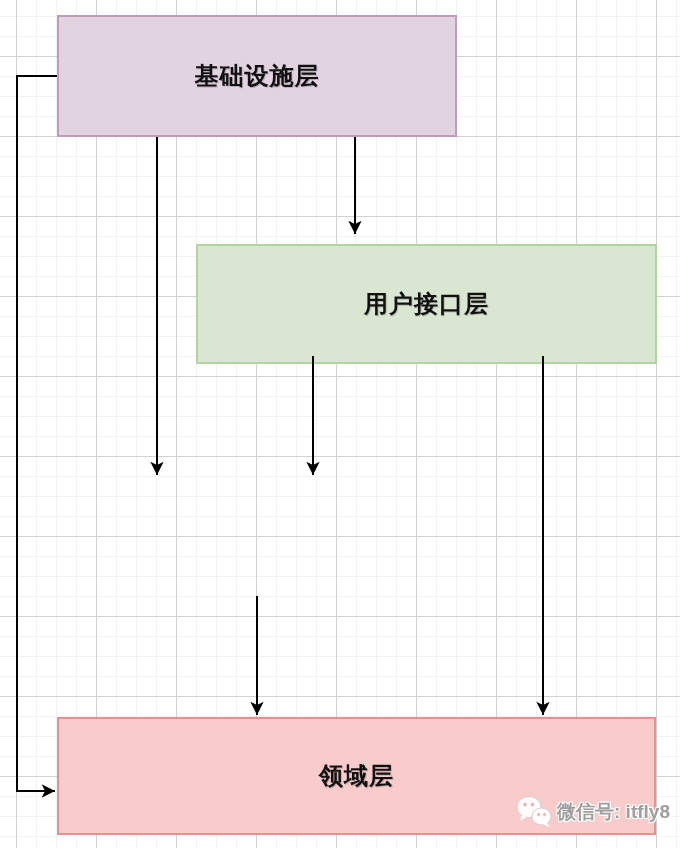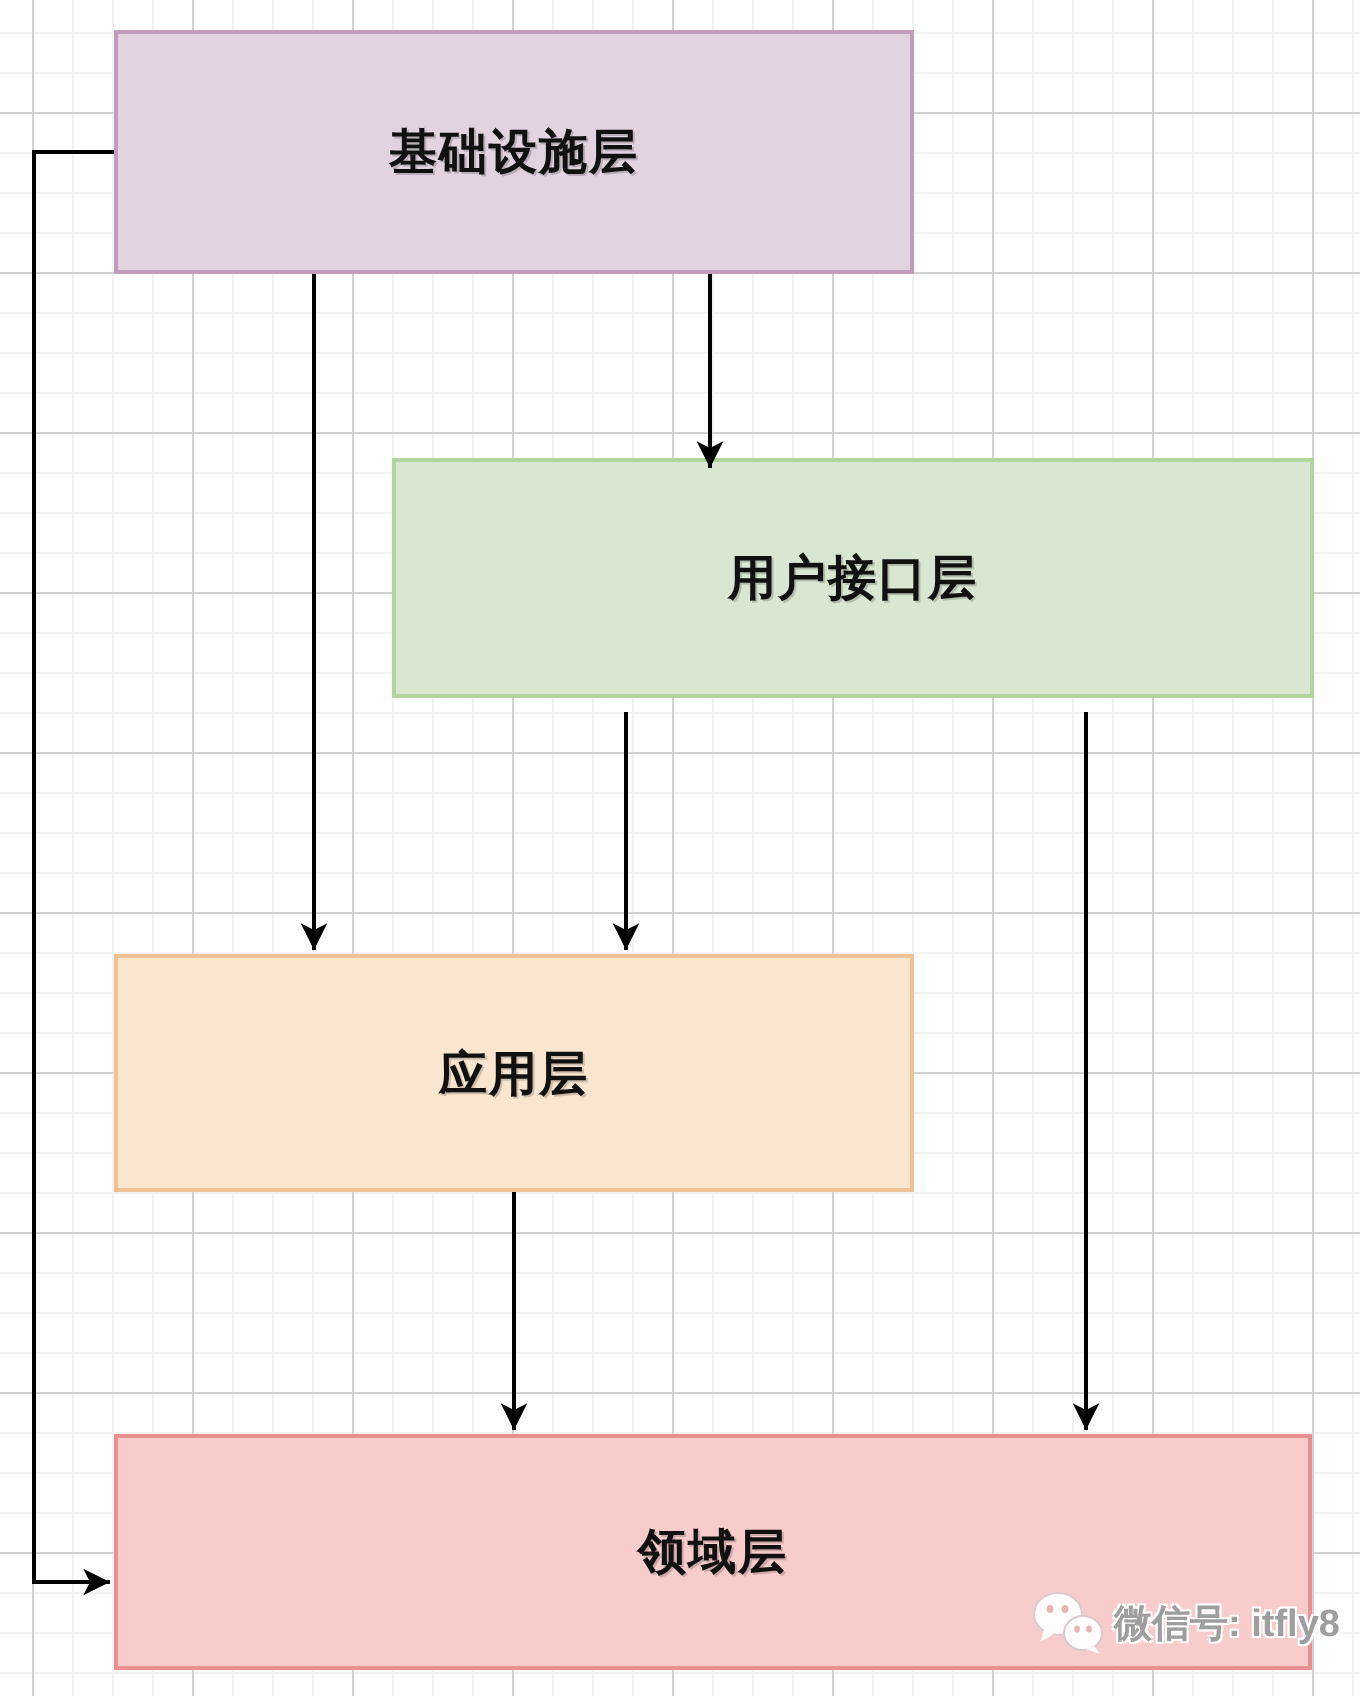--- a/index.html
+++ b/index.html
@@ -33,21 +33,21 @@
   }
   .layer-label {
     font-size: 24px;
     font-weight: 700;
     color: #111111;
     letter-spacing: 1px;
     text-shadow: 1px 1px 0 rgba(0,0,0,0.18);
     white-space: nowrap;
   }
   #box-infrastructure { left: 57px;  top: 15px;  width: 400px; height: 122px; }
-  #box-user-interface { left: 196px; top: 229px; width: 461px; height: 120px; }
+  #box-user-interface { left: 196px; top: 244px; width: 461px; height: 120px; }
   #box-application    { left: 57px;  top: 477px; width: 400px; height: 119px; }
   #box-domain         { left: 57px;  top: 717px; width: 599px; height: 118px; }
 
   .edges-overlay {
     position: absolute;
     left: 0; top: 0;
     width: 680px; height: 848px;
     pointer-events: none;
   }
   .watermark {
@@ -74,23 +74,20 @@
 <div class="canvas">
 
   <div class="layer-box" id="box-infrastructure" style="background-color: rgb(226, 211, 224); border-color: rgb(192, 156, 187);">
     <span class="layer-label">基础设施层</span>
   </div>
 
   <div class="layer-box" id="box-user-interface" style="background-color: rgb(217, 231, 210); border-color: rgb(176, 214, 157);">
     <span class="layer-label">用户接口层</span>
   </div>
 
-  <div class="layer-box" id="box-application" style="background-color: rgb(250, 230, 207); border-color: rgb(240, 193, 146);">
-    <span class="layer-label">应用层</span>
-  </div>
 
   <div class="layer-box" id="box-domain" style="background-color: rgb(248, 204, 203); border-color: rgb(234, 143, 143);">
     <span class="layer-label">领域层</span>
   </div>
 
   <svg class="edges-overlay" viewBox="0 0 680 848">
     <defs>
       <marker id="arrowhead" viewBox="0 0 12 12" refX="11" refY="6" markerWidth="16" markerHeight="16" markerUnits="userSpaceOnUse" orient="auto">
         <path d="M1,1 L11,6 L1,11 L3.5,6 Z" fill="#000000"></path>
       </marker>

